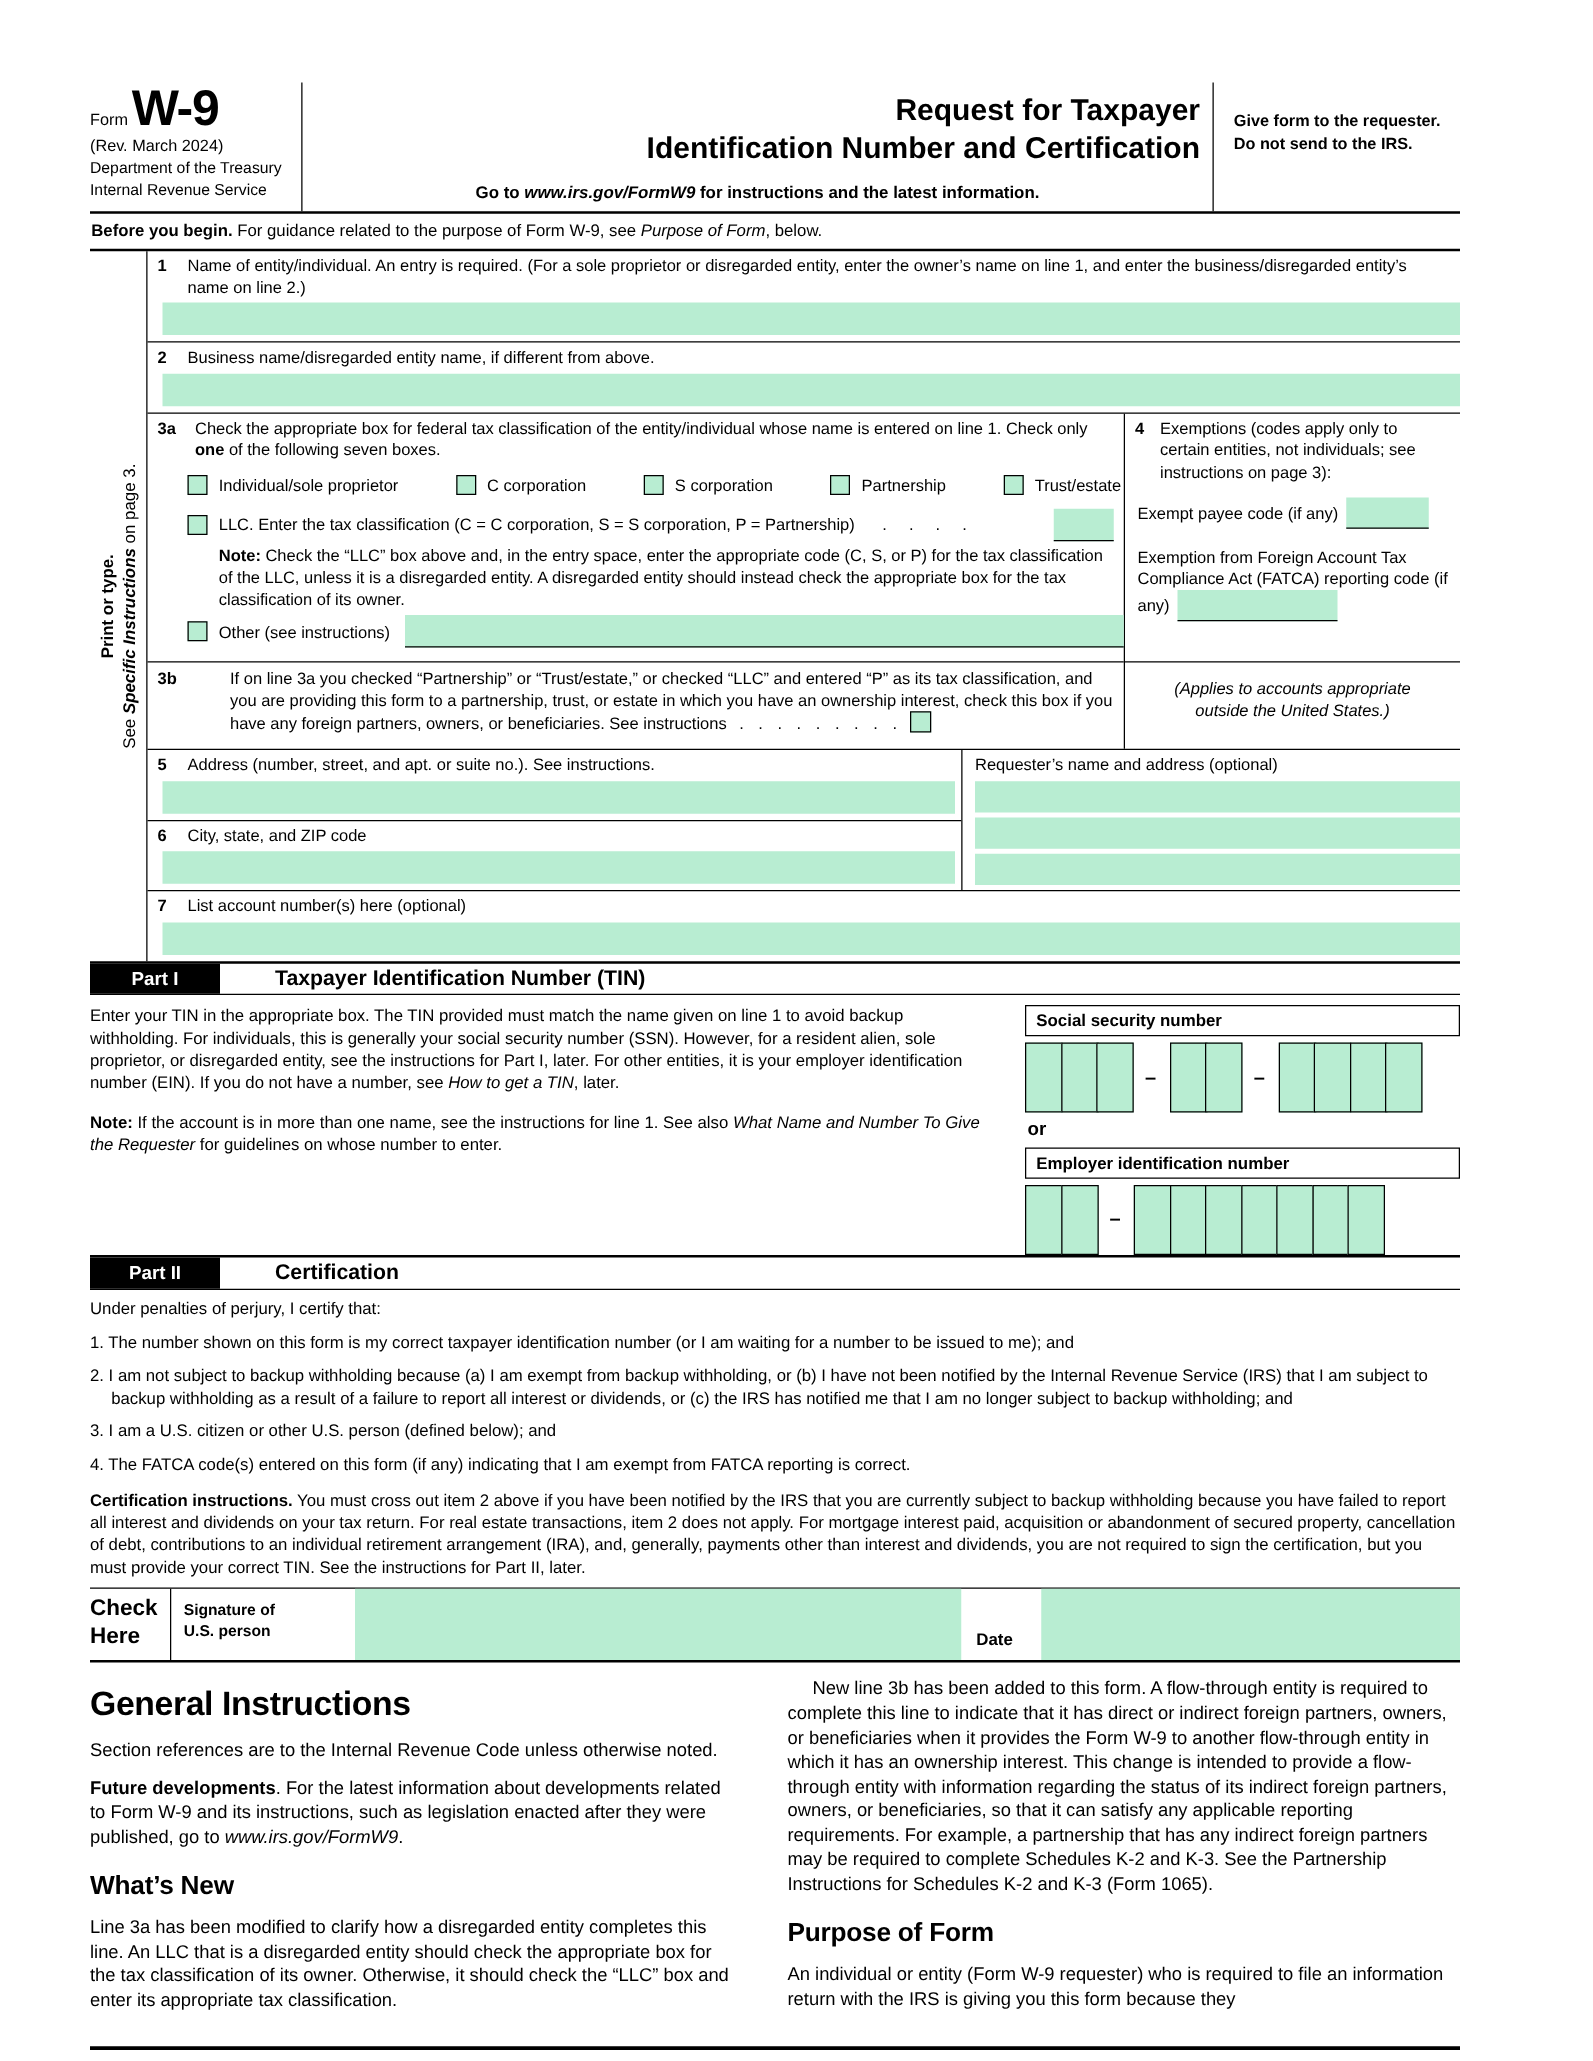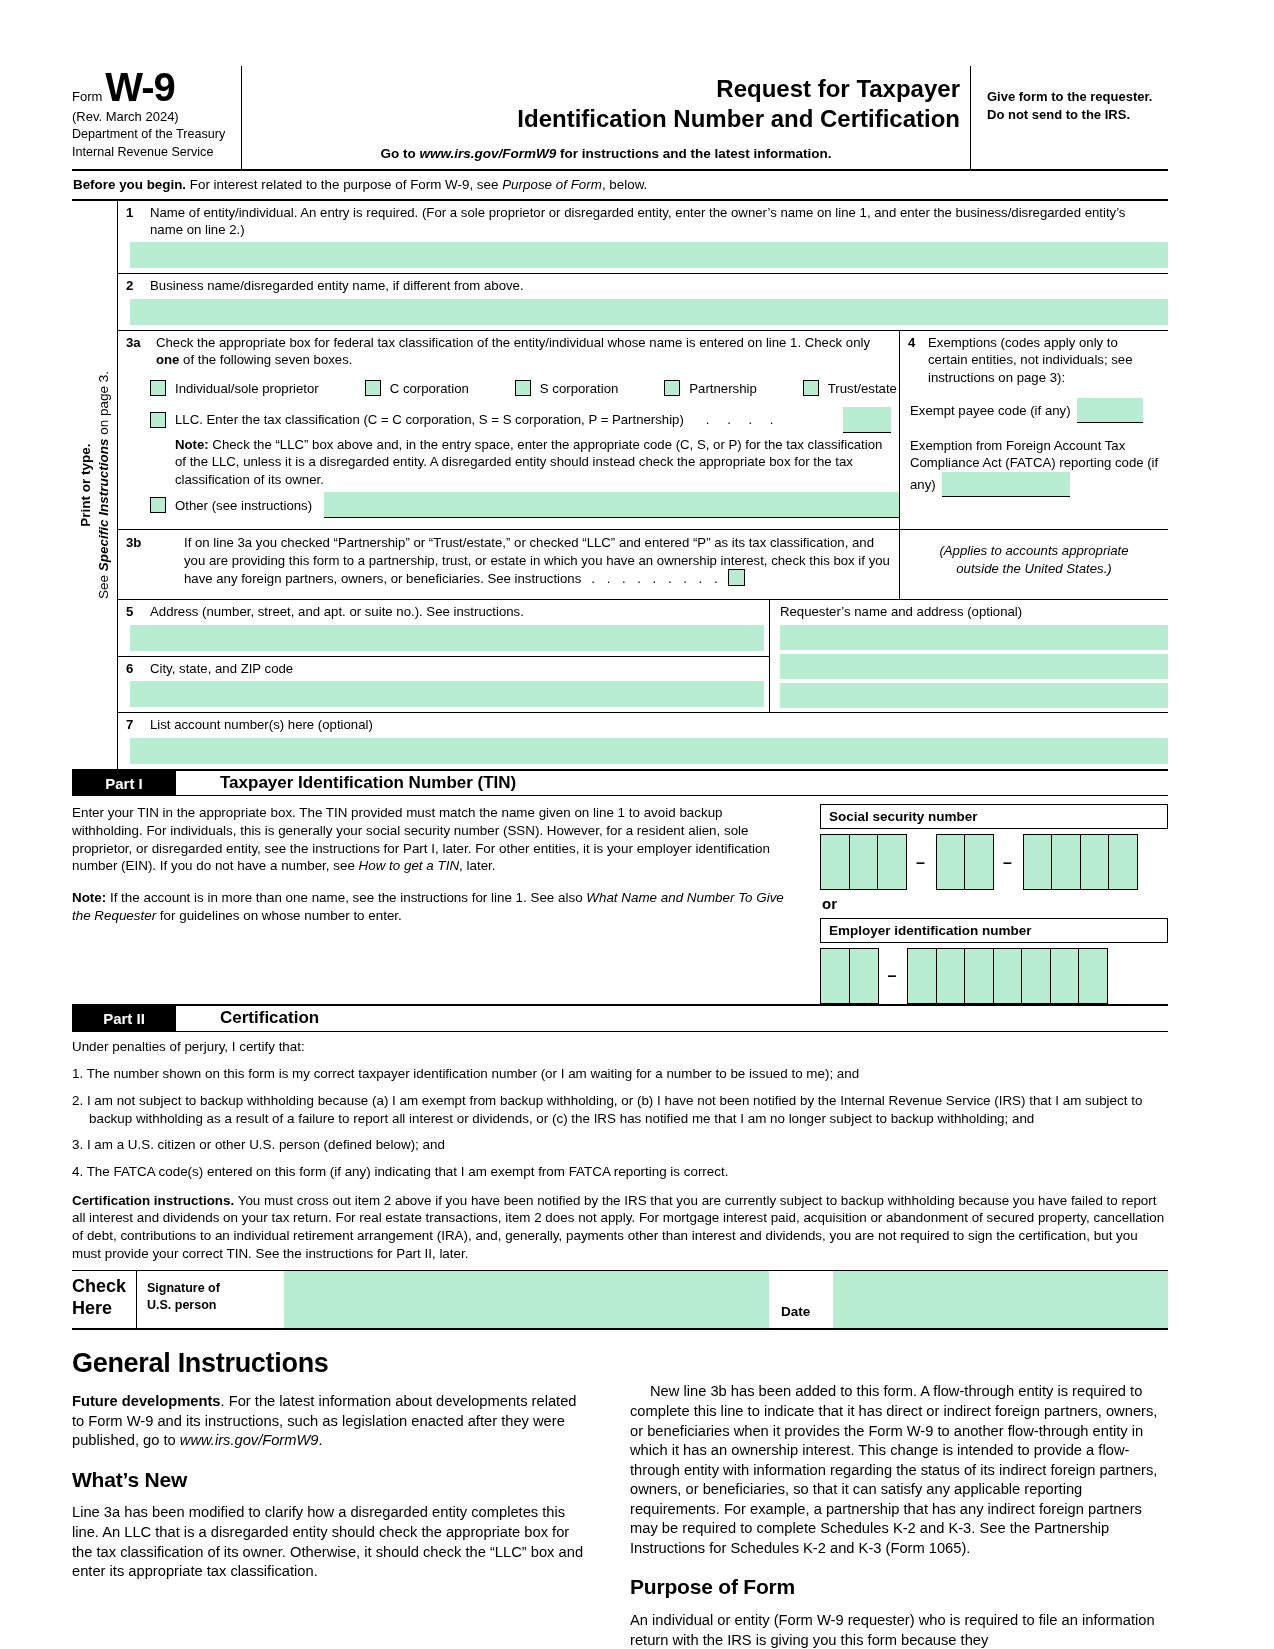--- a/index.html
+++ b/index.html
@@ -122,21 +122,21 @@
                 display:flex; align-items:flex-end; padding:0 0 8px 12px;margin-top:48px; }
   .date-field { width:335px; flex:none; background:var(--g); margin-left:12px; }
 
   
   .instr { display:flex; column-gap:46px; margin-top:12px; }
   .instr-left { width:512px; flex:none; }
   .instr-right { flex:1; }
   .h1 { font-size:27px; font-weight:bold; margin:4px 0 10px; letter-spacing:-.3px; }
   .h2 { font-size:21px; font-weight:bold; margin:15px 0 10px; letter-spacing:-.2px; }
   .instr p { font-size:14.7px; line-height:1.33; margin-bottom:10px; }
-  .indent { text-indent:20px;margin-top:40px; }
+  .indent { text-indent:20px; }
 
   
   .footer { border-top:3px solid #000; margin-top:16px; position:relative;
             padding-top:9px; font-size:13.5px; height:40px; }
   .form-ref { position:absolute; right:0; top:5px; }
   .form-ref .w9b { font-weight:bold; font-size:17px; }
 </style>
 </head>
 <body>
 
@@ -158,21 +158,21 @@
         <span>Identification Number and Certification</span>
       </div>
       <div class="goto">
         <span>Go to </span><i>www.irs.gov/FormW9</i><span> for instructions and the latest information.</span>
       </div>
     </div>
     <div class="hdr-right">Give form to the requester. Do not send to the IRS.</div>
   </header>
 
   <div class="before">
-    <b>Before you begin.</b><span> For interest related to the purpose of Form W-9, see </span><i>Purpose of Form</i><span>, below.</span>
+    <b>Before you begin.</b><span> For guidance related to the purpose of Form W-9, see </span><i>Purpose of Form</i><span>, below.</span>
   </div>
 
   <div class="form-body">
     <div class="sidebar">
       <div class="sidebar-inner">
         <div class="sb1">Print or type.</div>
         <div class="sb2">
           <span>See </span><b><i>Specific Instructions</i></b><span> on page 3.</span>
         </div>
       </div>
@@ -364,20 +364,21 @@
       <div>U.S. person</div>
     </div>
     <div class="sig-field"></div>
     <div class="date-label">Date</div>
     <div class="date-field"></div>
   </div>
 
   <div class="instr">
     <div class="instr-left">
       <div class="h1">General Instructions</div>
+      <p>Section references are to the Internal Revenue Code unless otherwise noted.</p>
       <p><b>Future developments</b><span>. For the latest information about developments related to Form W-9 and its instructions, such as legislation enacted after they were published, go to </span><i>www.irs.gov/FormW9</i><span>.</span></p>
       <div class="h2">What’s New</div>
       <p>Line 3a has been modified to clarify how a disregarded entity completes this line. An LLC that is a disregarded entity should check the appropriate box for the tax classification of its owner. Otherwise, it should check the “LLC” box and enter its appropriate tax classification.</p>
     </div>
     <div class="instr-right">
       <p class="indent">New line 3b has been added to this form. A flow-through entity is required to complete this line to indicate that it has direct or indirect foreign partners, owners, or beneficiaries when it provides the Form W-9 to another flow-through entity in which it has an ownership interest. This change is intended to provide a flow-through entity with information regarding the status of its indirect foreign partners, owners, or beneficiaries, so that it can satisfy any applicable reporting requirements. For example, a partnership that has any indirect foreign partners may be required to complete Schedules K-2 and K-3. See the Partnership Instructions for Schedules K-2 and K-3 (Form 1065).</p>
       <div class="h2">Purpose of Form</div>
       <p>An individual or entity (Form W-9 requester) who is required to file an information return with the IRS is giving you this form because they</p>
     </div>
   </div>

